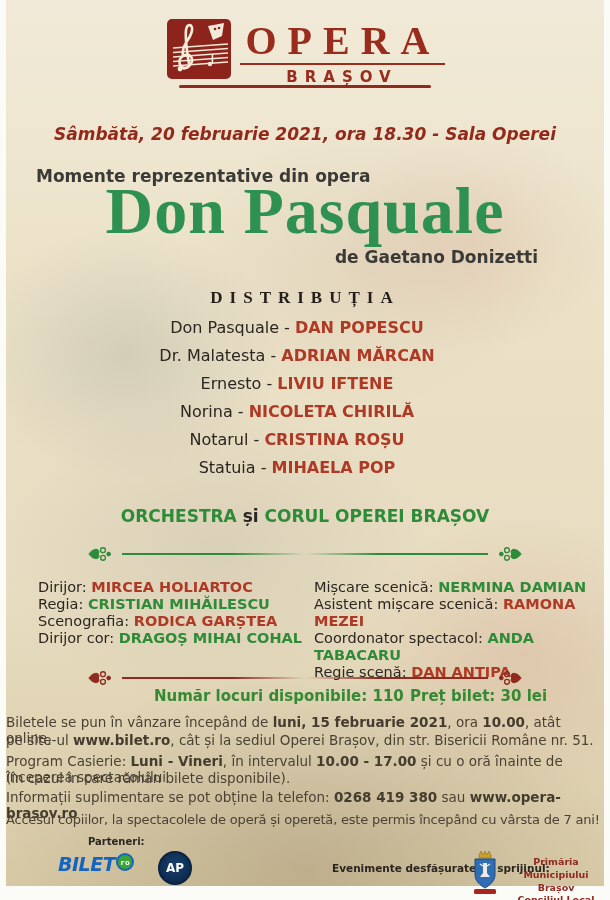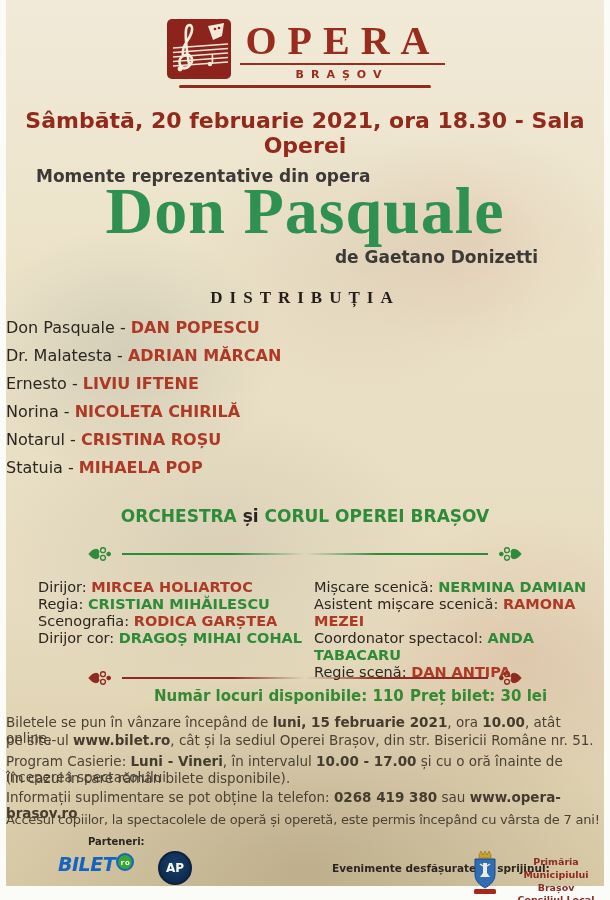--- a/index.html
+++ b/index.html
@@ -19,30 +19,30 @@
   .abs { position:absolute; }
   .ctr { left:0; right:0; text-align:center; }
   .serif { font-family:"Liberation Serif","DejaVu Serif",serif; }
 
   
   .logo-wrap { top:18px; left:0; right:0; display:flex; justify-content:center; align-items:flex-start; gap:8px; }
   .clef-box { width:66px; height:62px; flex:0 0 auto; }
   .wordmark { display:flex; flex-direction:column; align-items:center; padding-top:2px; }
   .opera-word { font-size:40px; font-weight:700; letter-spacing:11px; color:#9a2c1d;
     border-bottom:2px solid #9a2c1d; line-height:1.05; padding:0 4px 1px 6px; }
-  .brasov-word { font-size:11px; font-weight:700; letter-spacing:7px; color:#9a2c1d; margin-top:3px; }
+  .brasov-word { font-size:15px; font-weight:700; letter-spacing:7px; color:#9a2c1d; margin-top:3px; }
   .logo-rule { top:85px; left:50%; width:252px; height:3px; margin-left:-126px; background:#8e2a1f; border-radius:2px; }
 
-  .date-line { top:108px; font-size:22px; font-weight:700; color:#93291b; }
+  .date-line { top:124px; font-size:17px; font-weight:700; font-style:italic; color:#93291b; }
   .kicker { top:166px; left:30px; font-size:17px; font-weight:700; color:#3c3a36; }
   .title { top:176px; font-size:66px; line-height:1.05; font-weight:700; color:#2f9151; letter-spacing:1px; }
   .composer { top:247px; right:66px; font-size:17px; font-weight:700; color:#3c3a36; text-align:right; }
 
   .cast-heading { top:288px; font-size:17px; font-weight:700; letter-spacing:7px; color:#241f1a; }
-  .cast-row { left:0; right:16px; font-size:16px; color:#2b2621; }
+  .cast-row { left:0; right:16px; text-align:center; font-size:16px; color:#2b2621; }
   .cast-row .name { font-weight:700; color:#ae3a26; }
   .sep { white-space:pre; }
 
   .ensemble { top:506px; font-size:17px; font-weight:700; }
   .ensemble .grn { color:#2e8b38;margin-top:44px; } .ensemble .blk { color:#2b2621; }
 
   
   .divider { left:80px; width:438px; height:24px; display:flex; align-items:center; }
   .divider .orn { width:34px; height:22px; flex:0 0 auto; }
   .divider .orn.right { transform:scaleX(-1); }

